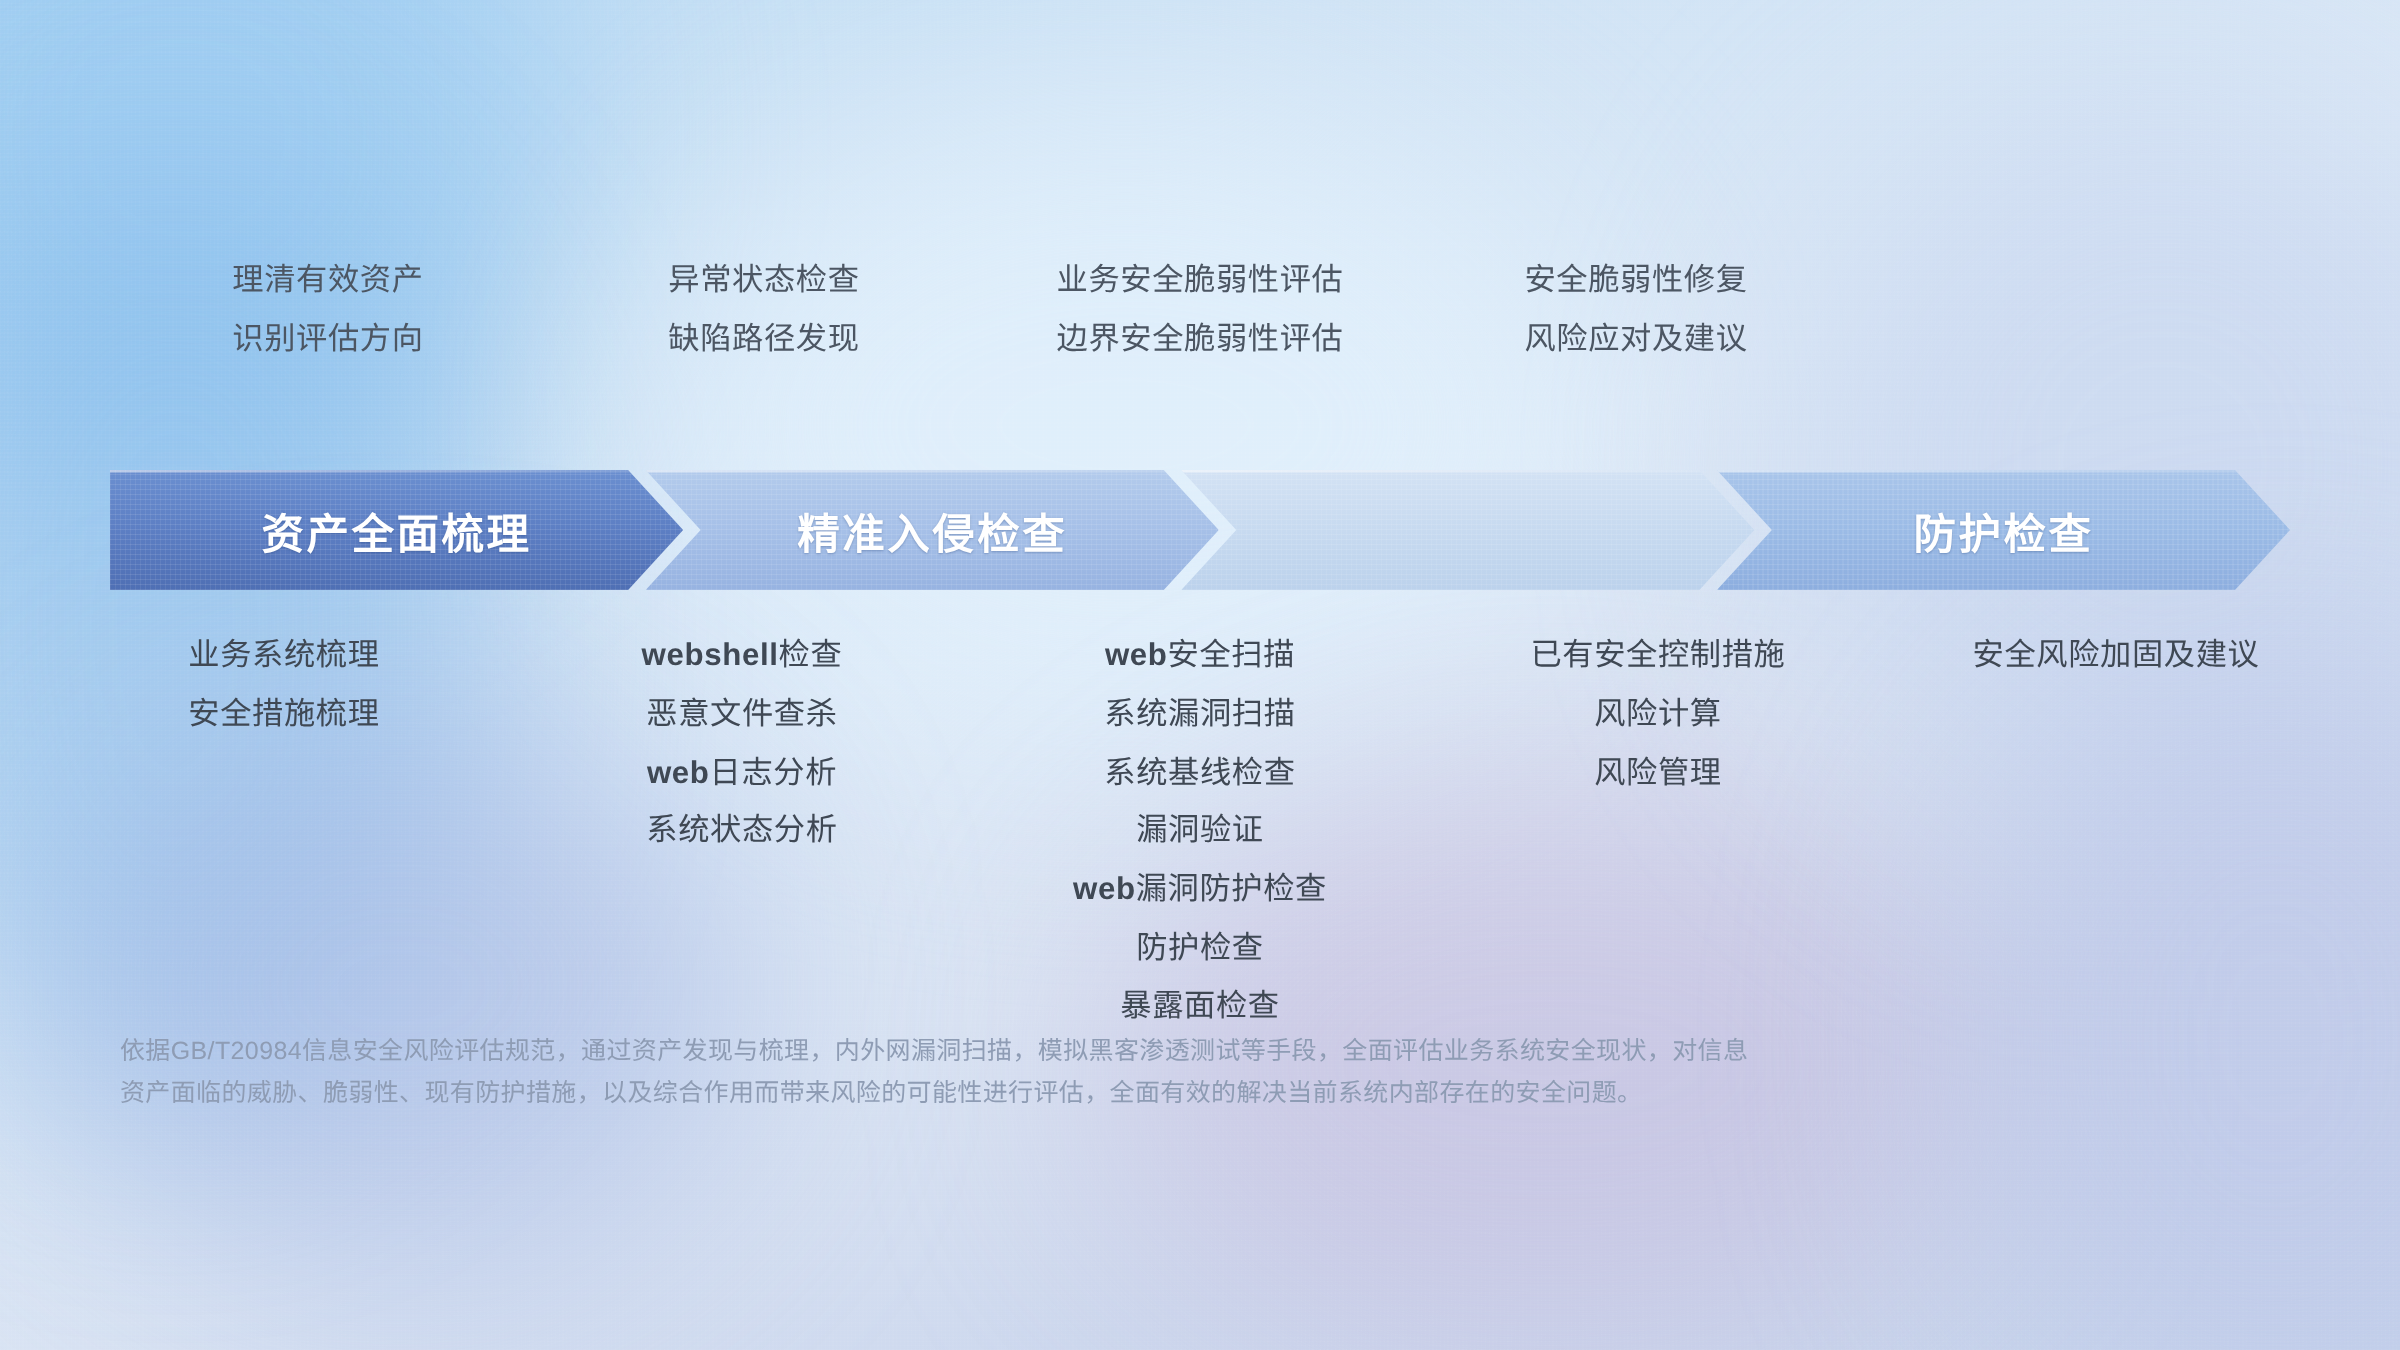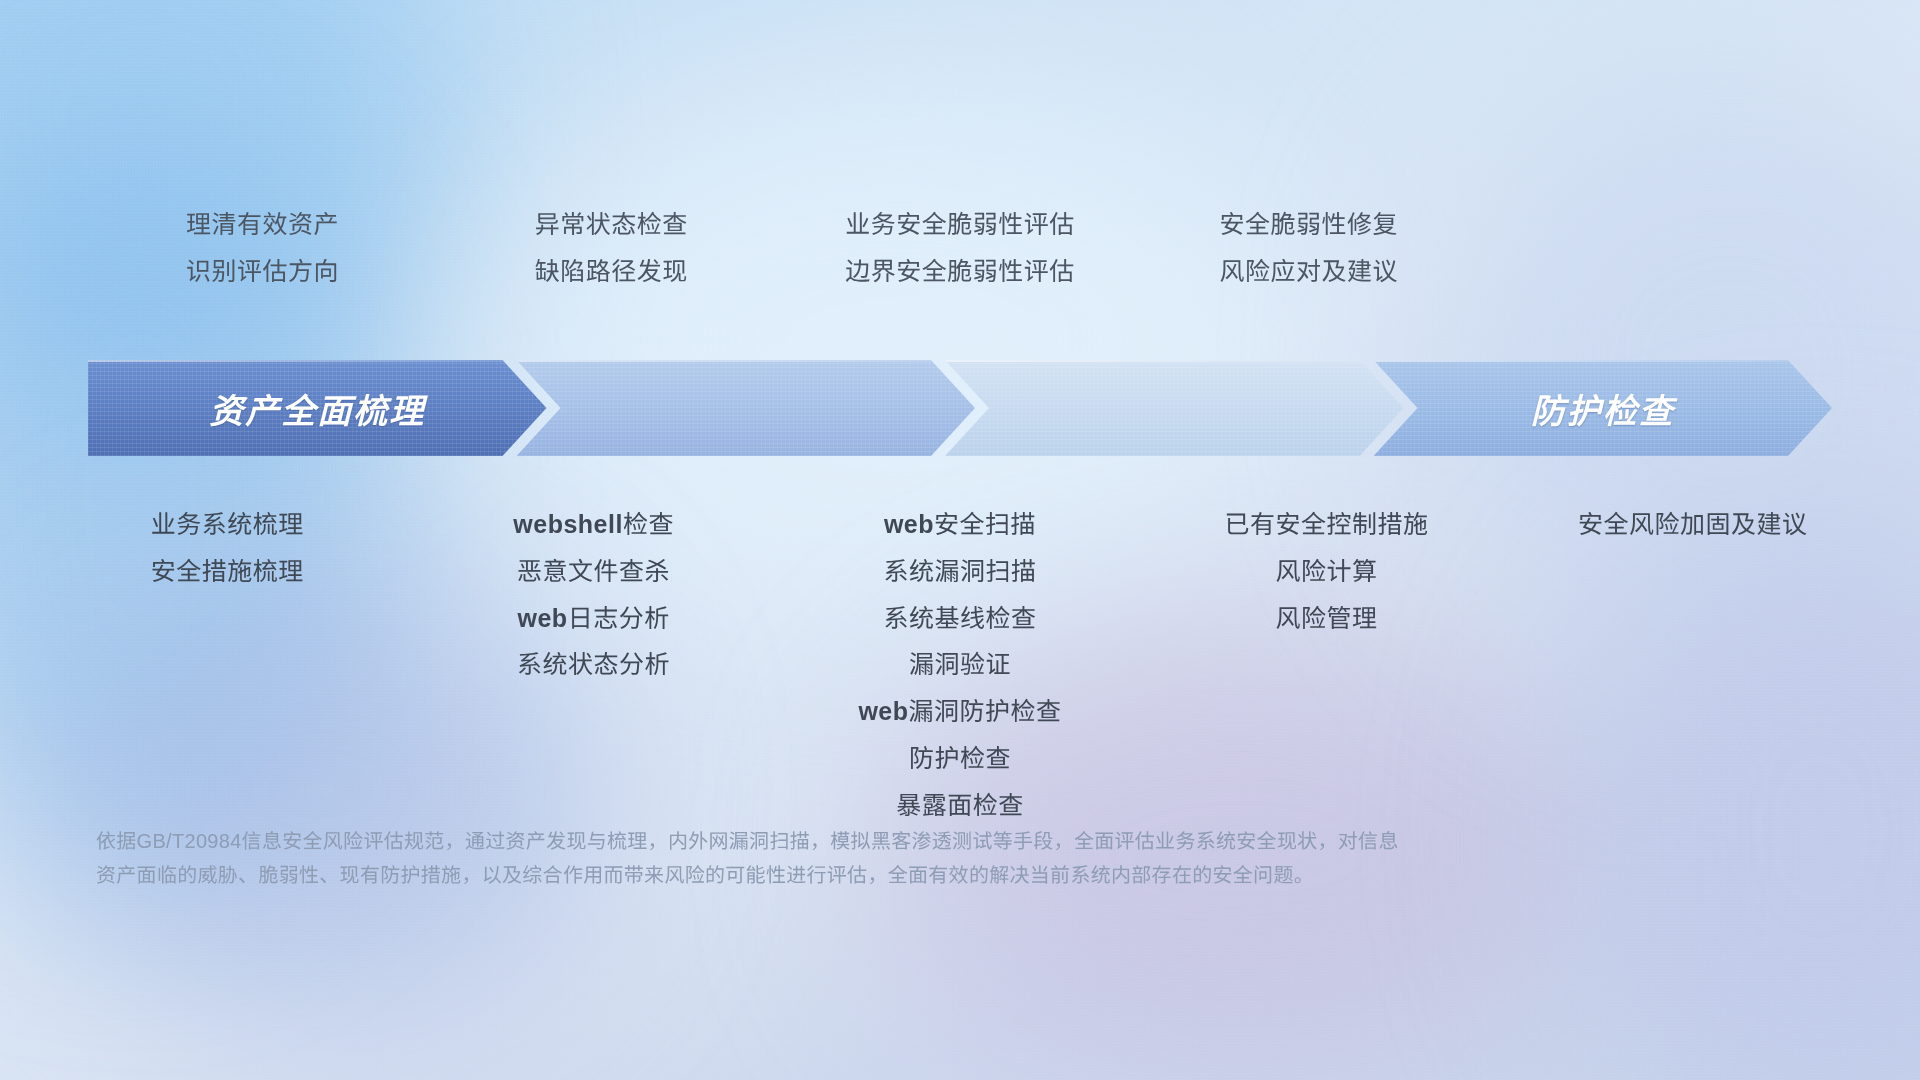--- a/index.html
+++ b/index.html
@@ -43,23 +43,22 @@
     color:#4c5663;
     font-size:25px;
     line-height:1;
     letter-spacing:.5px;
     text-align:center;
   }
   .top-col.shift-down{padding-top:32px;}
 
   
   #chevron-band{
-    position:absolute;left:88px;right:88px;top:360px;height:96px;z-index:4;
+    position:absolute;left:88px;right:88px;top:376px;height:96px;z-index:4;
     display:flex;
-    font-style:italic;
   }
   .chev{
     position:relative;
     flex:1 1 0;
     height:96px;
     display:flex;align-items:center;justify-content:center;
     margin-right:-30px;
     font-size:34px;
     font-weight:bold;
     letter-spacing:2px;
@@ -155,20 +154,21 @@
   </div>
 </div>
 
 <div id="chevron-band">
   <div class="chev first v-dark txt-white">
     <span class="shape"></span>
     <span class="cap">资产全面梳理</span>
   </div>
   <div class="chev v-mid txt-white">
     <span class="shape"></span>
+    <span class="cap">精准入侵检查</span>
   </div>
   <div class="chev v-light txt-blue">
     <span class="shape"></span>
   </div>
   <div class="chev v-mid2 txt-white">
     <span class="shape"></span>
     <span class="cap">防护检查</span>
   </div>
 </div>
 

